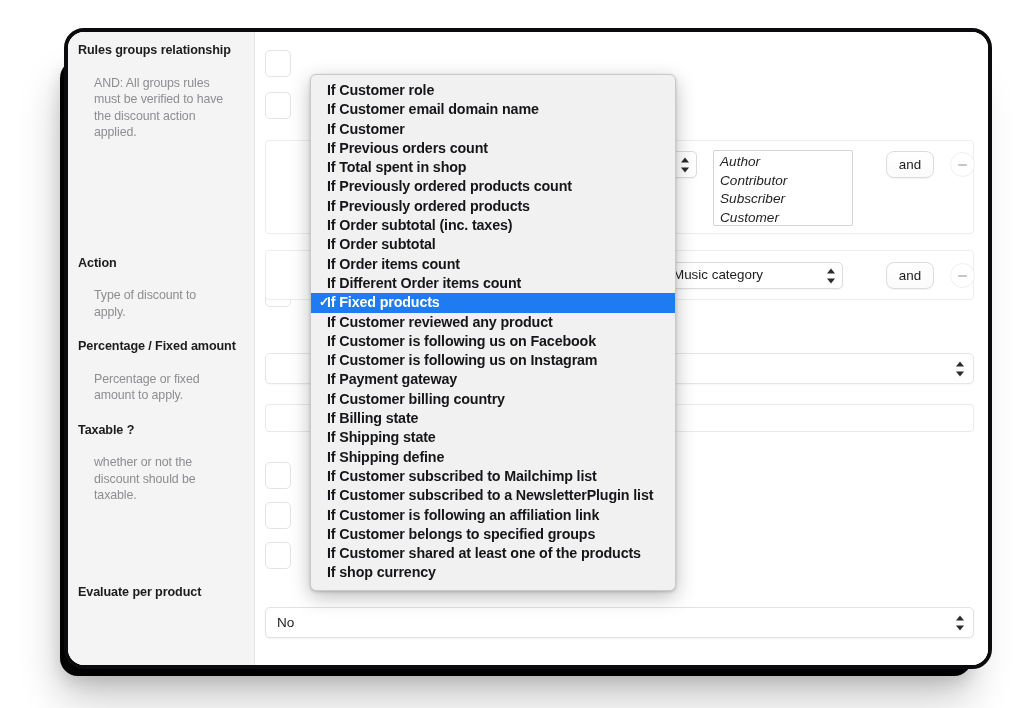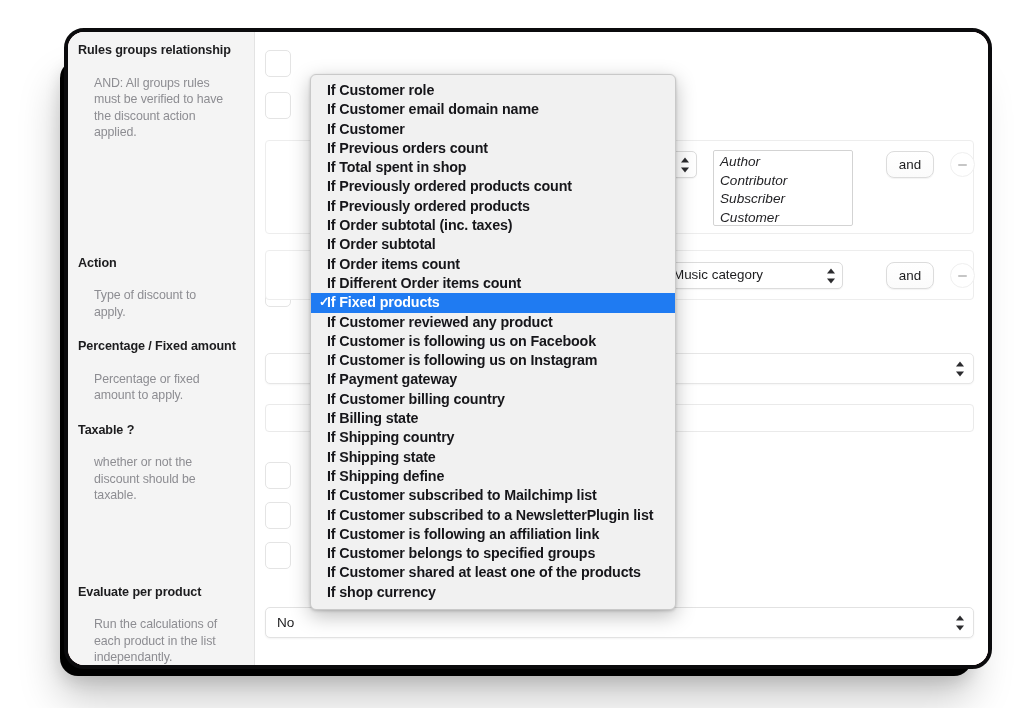--- a/index.html
+++ b/index.html
@@ -362,21 +362,20 @@
 
         <div class="help-block">
           <div class="help-title">Taxable ?</div>
           <div class="help-text">whether or not the discount should be taxable.</div>
         </div>
 
         <div class="spacer-lg"></div>
 
         <div class="help-block">
           <div class="help-title">Evaluate per product</div>
-          <div class="help-text">Run the calculations of each product in the list independantly.</div>
         </div>
 
       </div>
 
       <div id="main-col">
 
         <div class="ghost-field" style="top:18px;height:27px;"></div>
         <div class="ghost-field" style="top:60px;height:27px;"></div>
         <div class="ghost-field" style="top:248px;height:27px;"></div>
         <div class="ghost-field" style="top:430px;height:27px;"></div>
@@ -474,21 +473,20 @@
         <div class="menu-item"><span>If Order subtotal</span></div>
         <div class="menu-item"><span>If Order items count</span></div>
         <div class="menu-item"><span>If Different Order items count</span></div>
         <div class="menu-item selected"><span class="check">✓</span><span>If Fixed products</span></div>
         <div class="menu-item"><span>If Customer reviewed any product</span></div>
         <div class="menu-item"><span>If Customer is following us on Facebook</span></div>
         <div class="menu-item"><span>If Customer is following us on Instagram</span></div>
         <div class="menu-item"><span>If Payment gateway</span></div>
         <div class="menu-item"><span>If Customer billing country</span></div>
         <div class="menu-item"><span>If Billing state</span></div>
-        <div class="menu-item"><span>If Shipping country</span></div>
         <div class="menu-item"><span>If Shipping state</span></div>
         <div class="menu-item"><span>If Shipping define</span></div>
         <div class="menu-item"><span>If Customer subscribed to Mailchimp list</span></div>
         <div class="menu-item"><span>If Customer subscribed to a NewsletterPlugin list</span></div>
         <div class="menu-item"><span>If Customer is following an affiliation link</span></div>
         <div class="menu-item"><span>If Customer belongs to specified groups</span></div>
         <div class="menu-item"><span>If Customer shared at least one of the products</span></div>
         <div class="menu-item"><span>If shop currency</span></div>
       </div>
 

